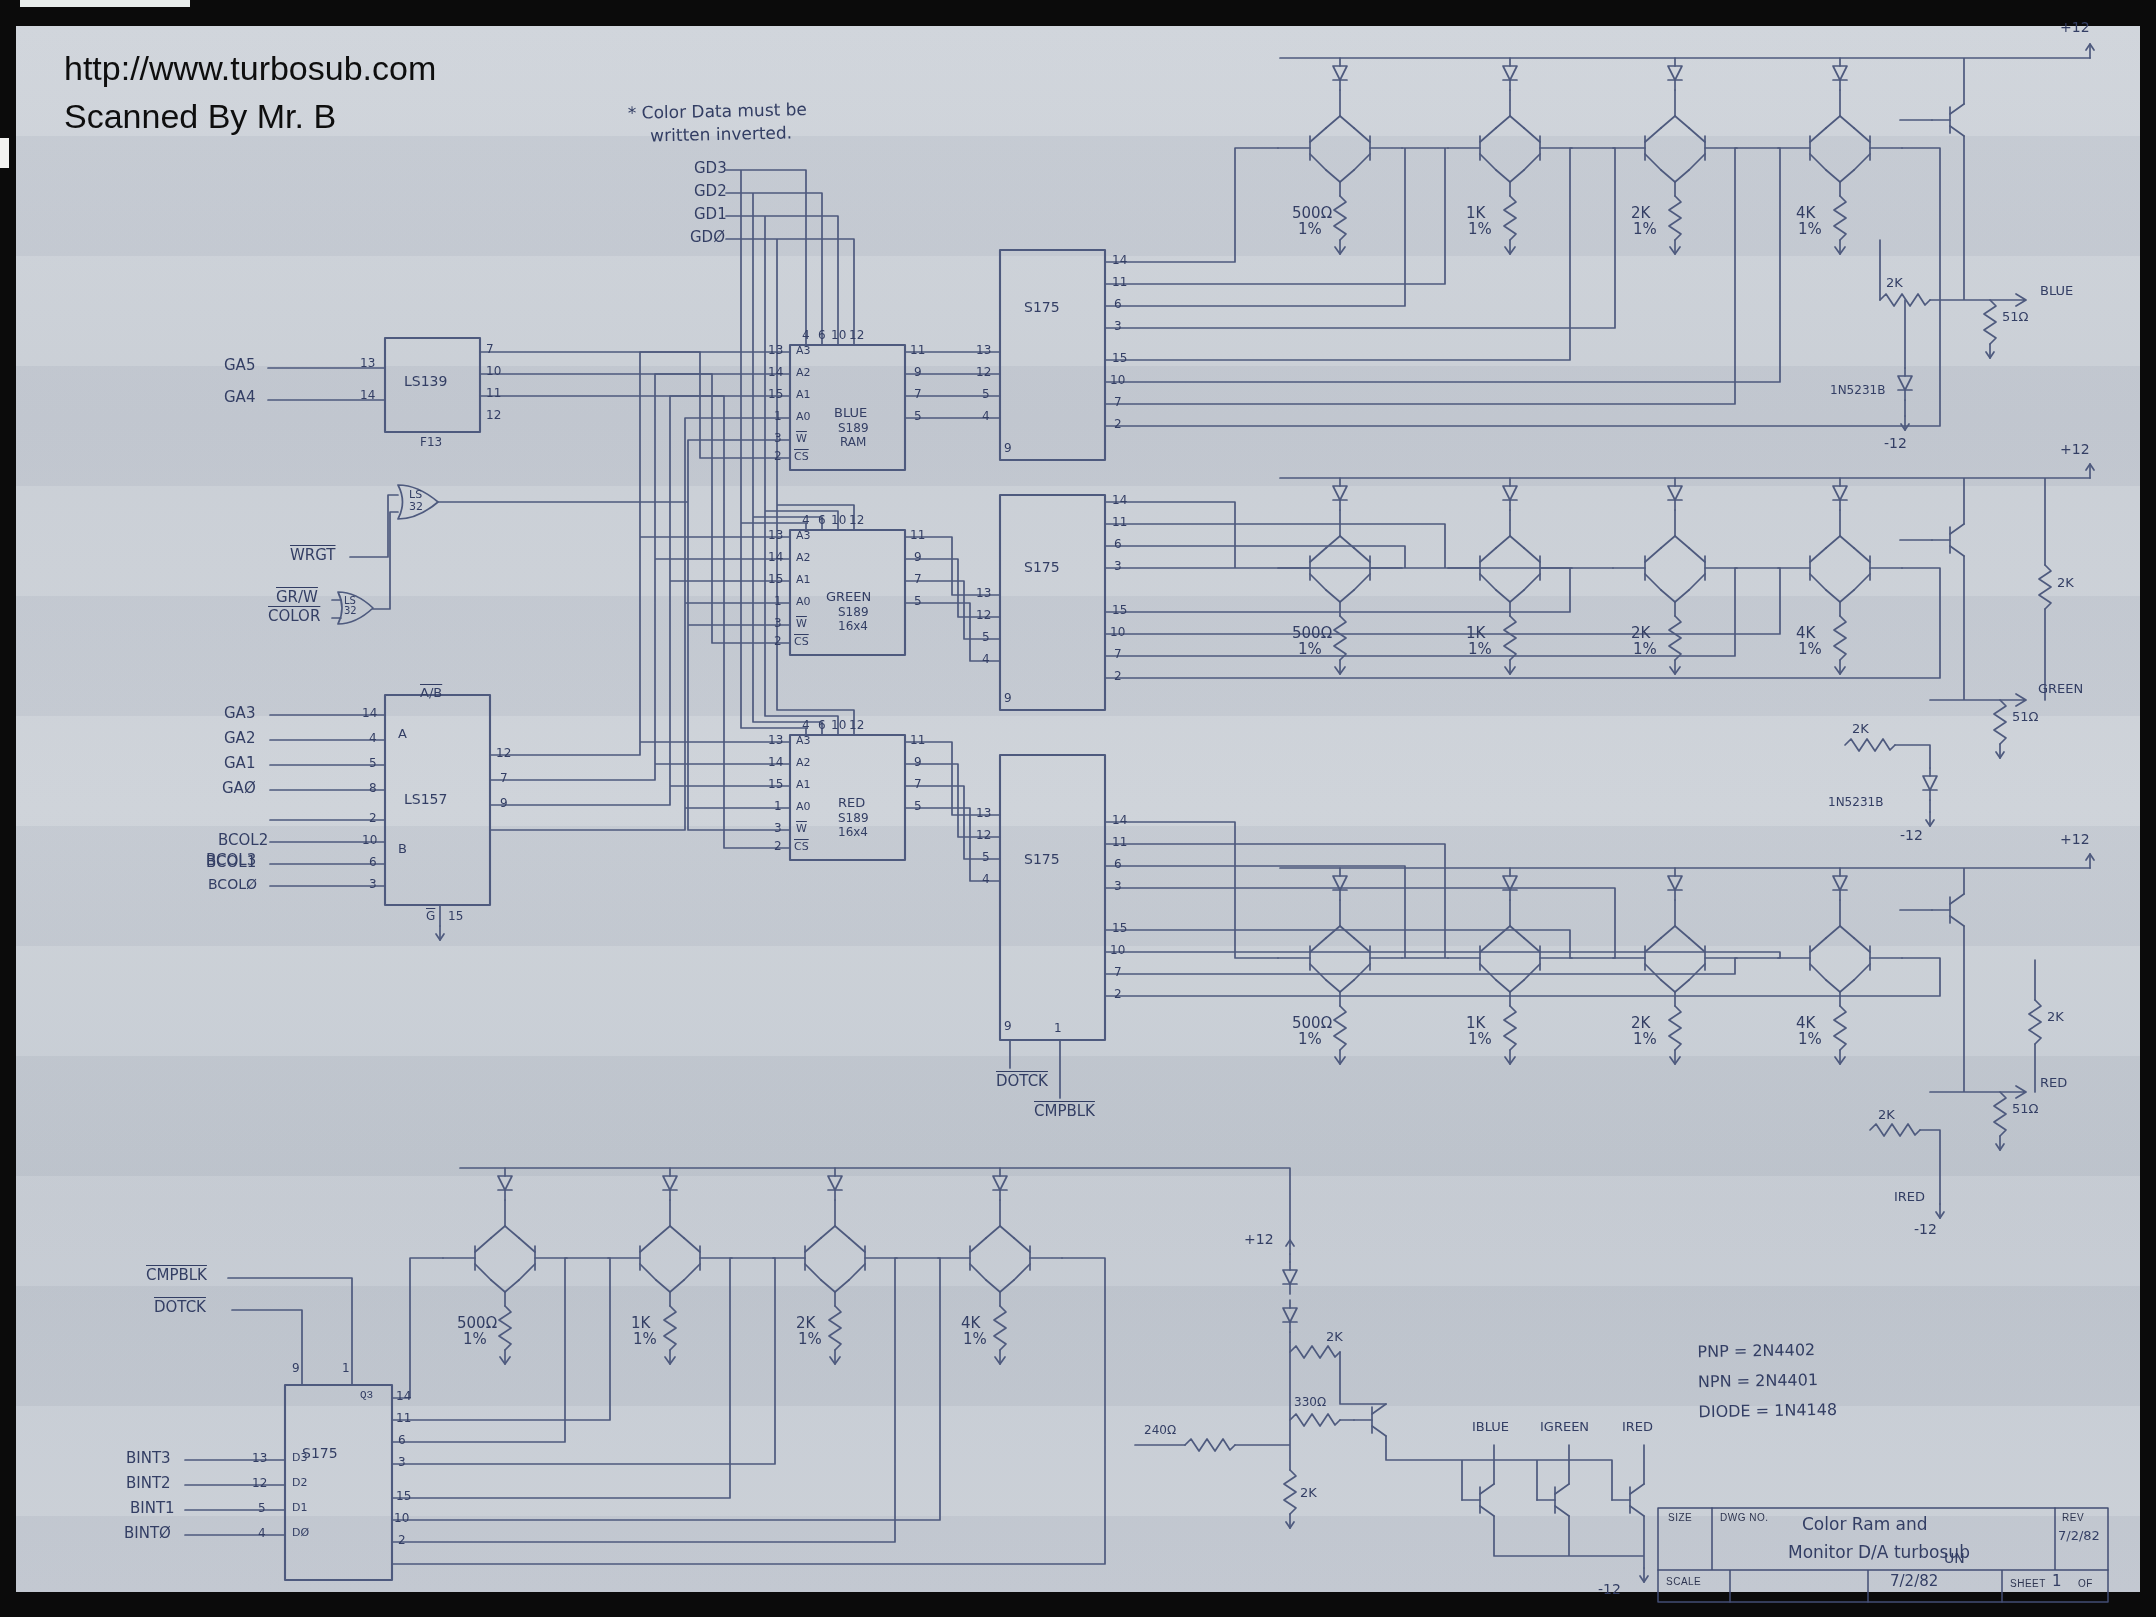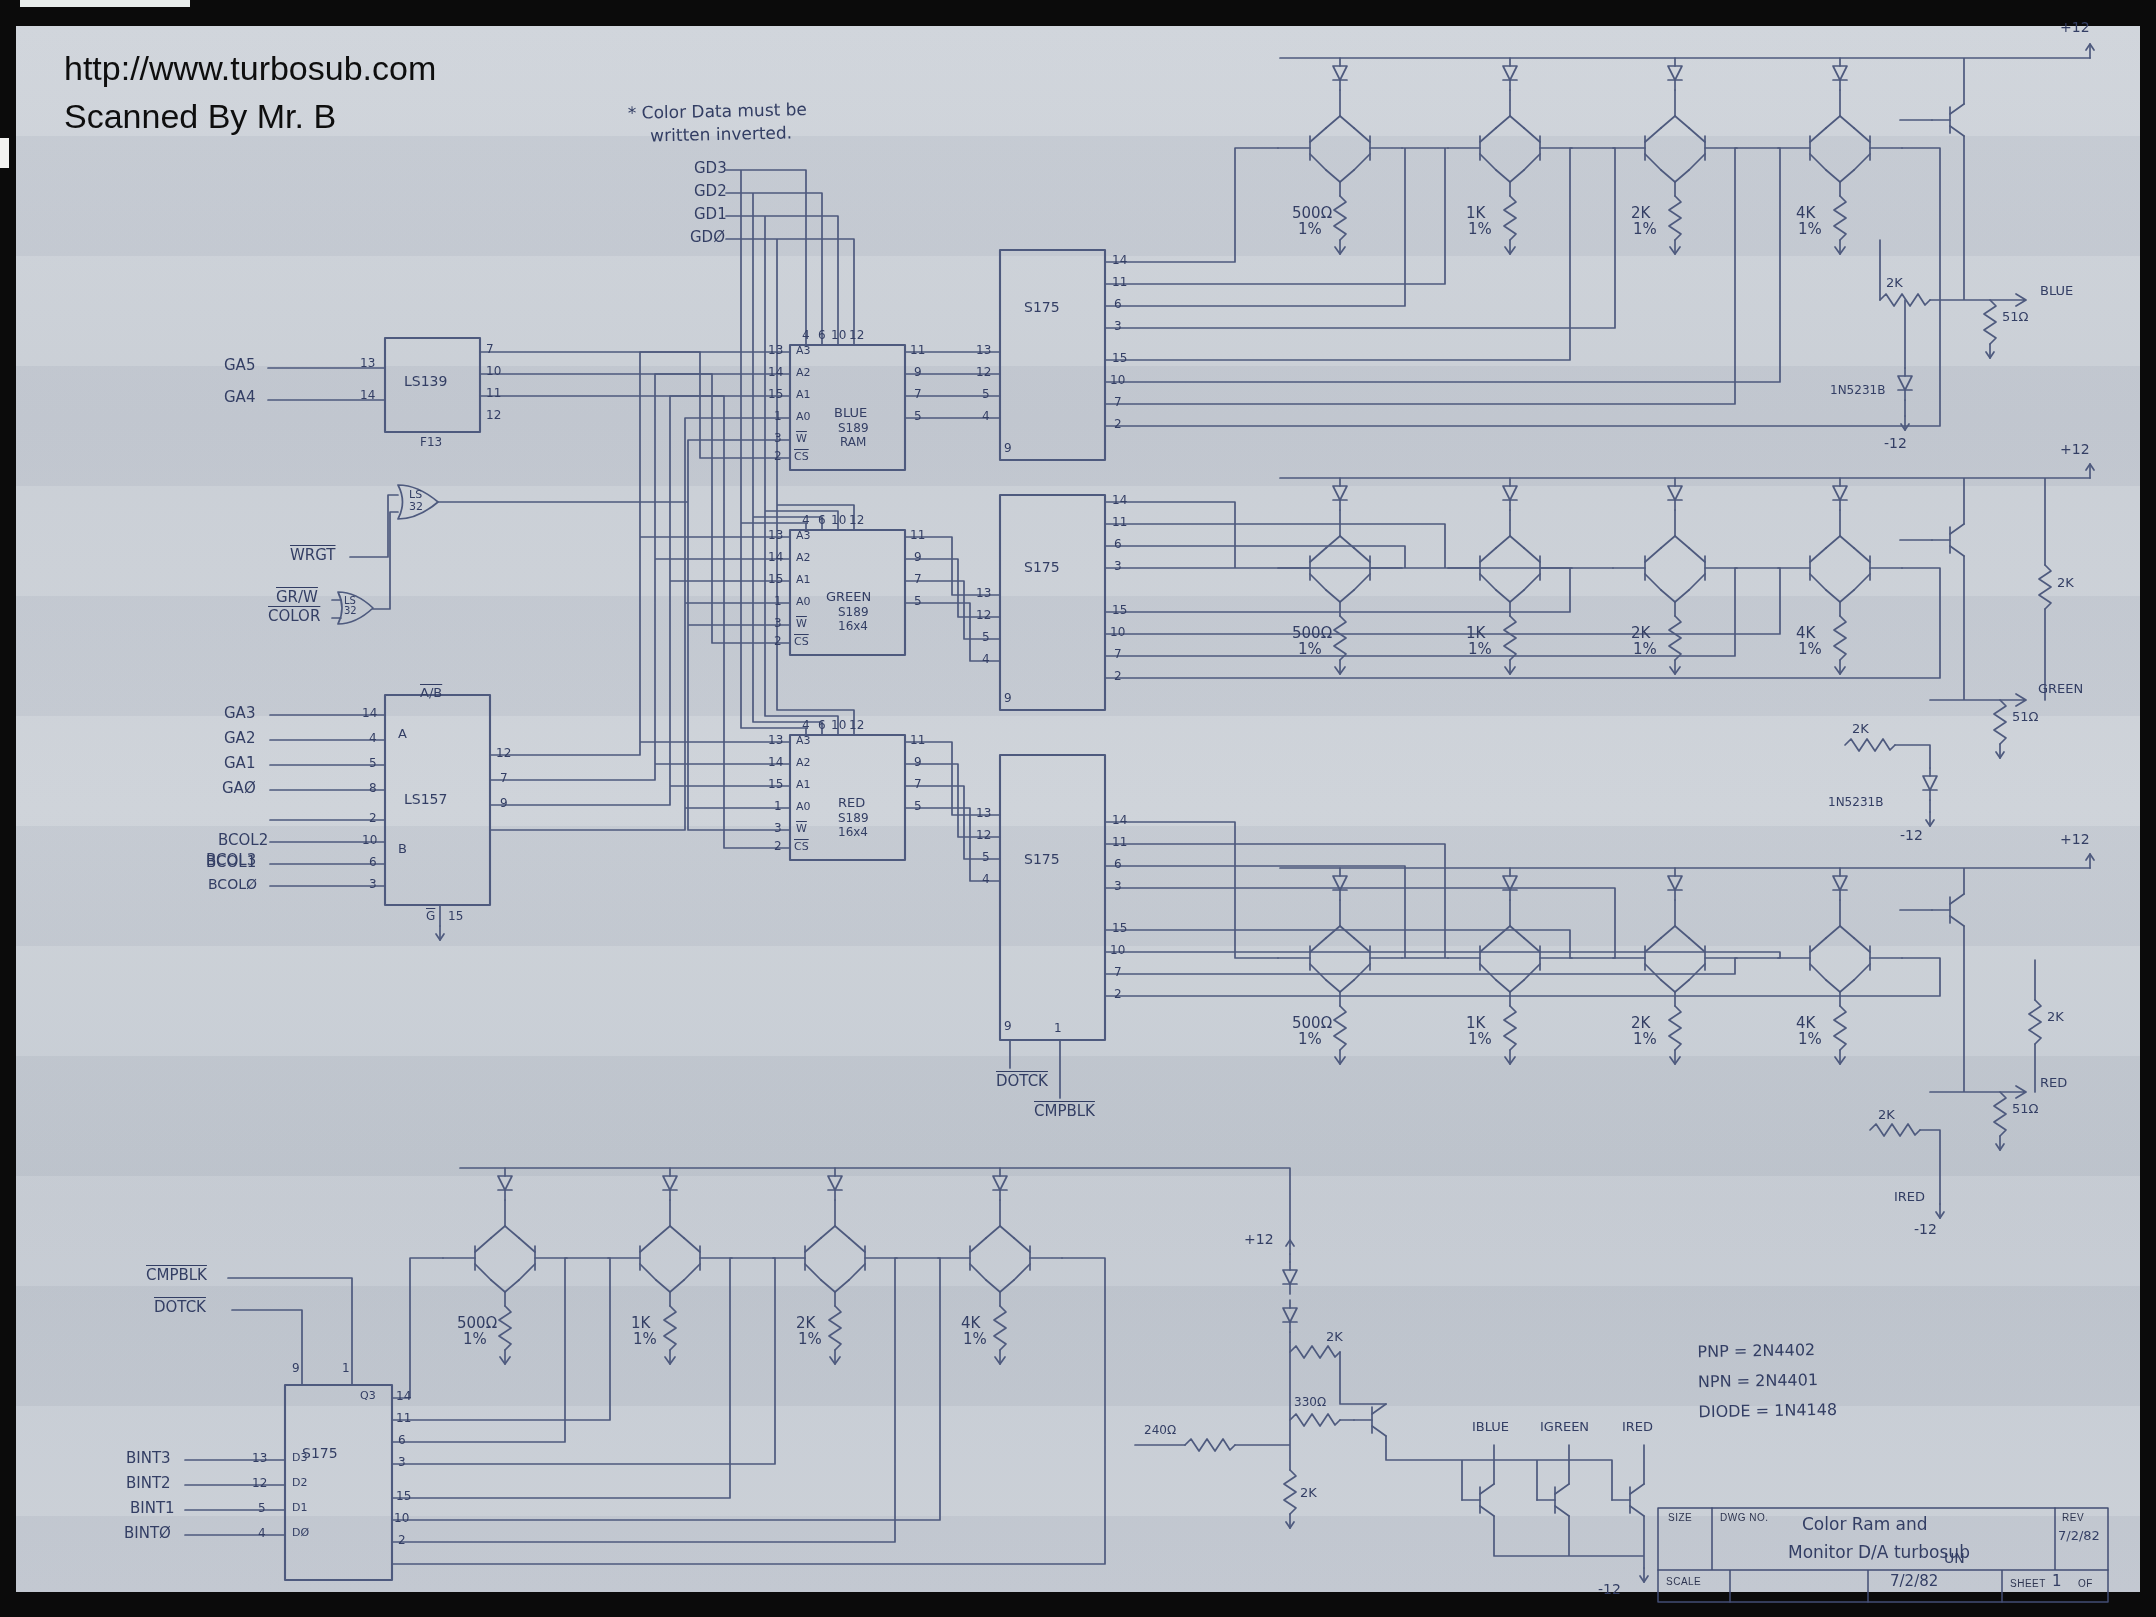--- a/index.html
+++ b/index.html
@@ -421,21 +421,21 @@
     <span class="lbl" style="left: 130px; top: 1501px; font-size: 15px;">BINT1</span>
     <span class="lbl" style="left: 124px; top: 1526px; font-size: 15px;">BINTØ</span>
     <span class="lbl" style="left: 252px; top: 1452px; font-size: 12px;">13</span>
     <span class="lbl" style="left: 252px; top: 1477px; font-size: 12px;">12</span>
     <span class="lbl" style="left: 258px; top: 1502px; font-size: 12px;">5</span>
     <span class="lbl" style="left: 258px; top: 1527px; font-size: 12px;">4</span>
     <span class="lbl" style="left: 292px; top: 1452px; font-size: 11px;">D3</span>
     <span class="lbl" style="left: 292px; top: 1477px; font-size: 11px;">D2</span>
     <span class="lbl" style="left: 292px; top: 1502px; font-size: 11px;">D1</span>
     <span class="lbl" style="left: 292px; top: 1527px; font-size: 11px;">DØ</span>
-    <span class="lbl" style="left: 360px; top: 1390px; font-size: 11px;">Q3</span>
+    <span class="lbl" style="left: 360px; top: 1390px; font-size: 11px; font-family: Liberation Mono, monospace;">Q3</span>
     <span class="lbl" style="left: 396px; top: 1390px; font-size: 12px;">14</span>
     <span class="lbl" style="left: 396px; top: 1412px; font-size: 12px;">11</span>
     <span class="lbl" style="left: 398px; top: 1434px; font-size: 12px;">6</span>
     <span class="lbl" style="left: 398px; top: 1456px; font-size: 12px;">3</span>
     <span class="lbl" style="left: 396px; top: 1490px; font-size: 12px;">15</span>
     <span class="lbl" style="left: 394px; top: 1512px; font-size: 12px;">10</span>
     <span class="lbl" style="left: 398px; top: 1534px; font-size: 12px;">2</span>
   </div>
 
 <div class="credit">

